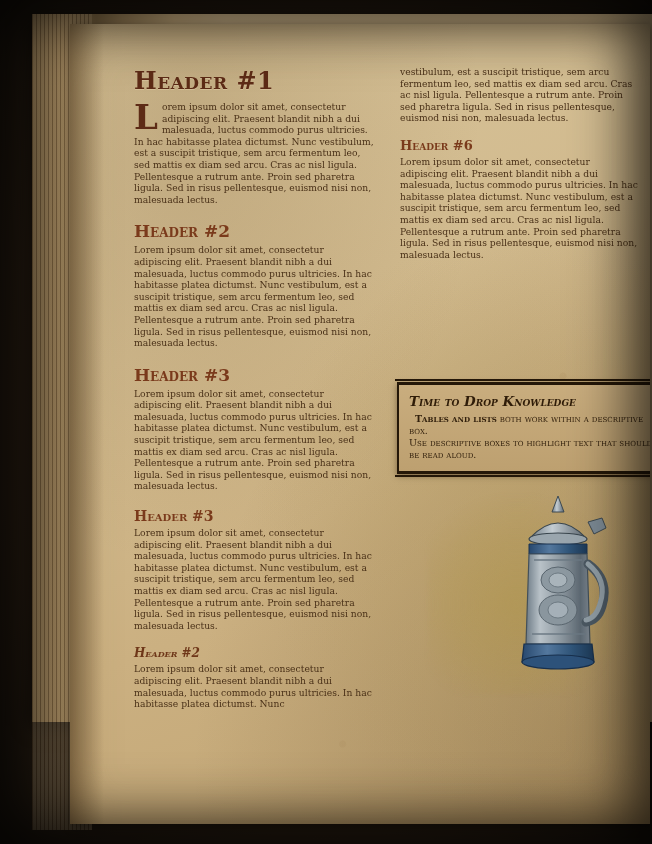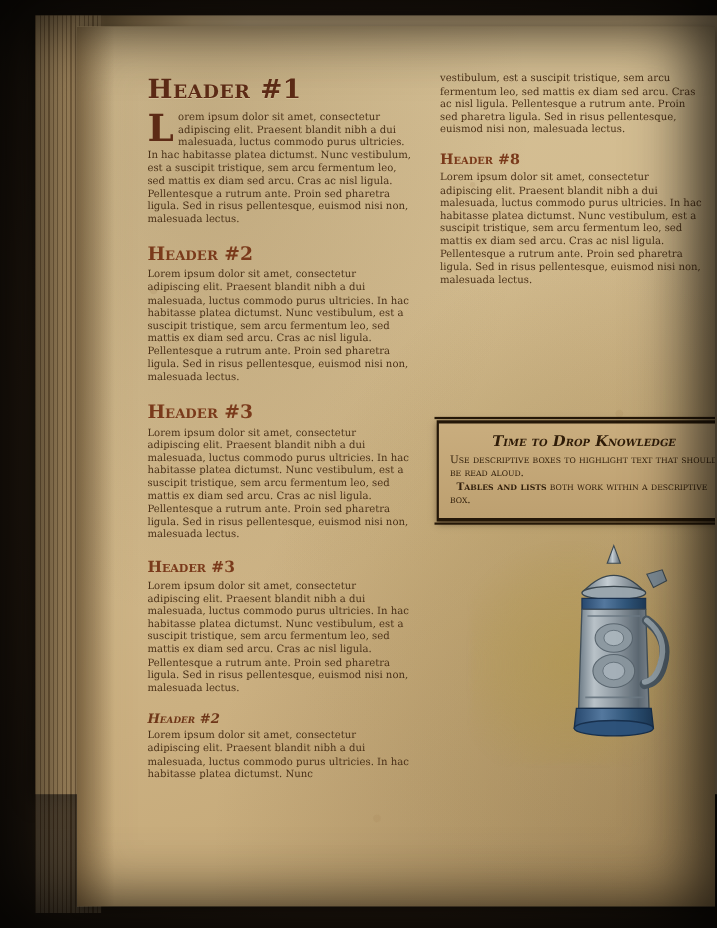--- a/index.html
+++ b/index.html
@@ -137,21 +137,21 @@
     padding:8px 10px 10px 10px;
     box-shadow:0 2px 6px rgba(50,32,14,.5);
   }
   .desc-box:before,.desc-box:after{
     content:"";position:absolute;left:-4px;right:-4px;height:2px;background:#241708;
   }
   .desc-box:before{top:-6px;}
   .desc-box:after{bottom:-6px;}
   .desc-title{
     font-variant:small-caps;font-style:italic;font-weight:700;
-    font-size:13.5px;color:#2f1c08;margin:0 0 4px 0;text-align:center;
+    font-size:13.5px;color:#2f1c08;margin:0 0 4px 0;
   }
   .desc-text{
     font-variant:small-caps;font-size:9.5px;line-height:12px;color:#32200c;margin:0;
   }
   .desc-text b{font-weight:700;}
 
   
   .stain{
     position:absolute;left:358px;top:470px;width:196px;height:200px;
     background:radial-gradient(ellipse at 45% 55%, rgba(176,150,70,.45) 0%, rgba(176,150,70,.22) 45%, rgba(176,150,70,0) 72%);
@@ -189,31 +189,31 @@
           <div class="h4">Header #3</div>
           <p class="body">Lorem ipsum dolor sit amet, consectetur adipiscing elit. Praesent blandit nibh a dui malesuada, luctus commodo purus ultricies. In hac habitasse platea dictumst. Nunc vestibulum, est a suscipit tristique, sem arcu fermentum leo, sed mattis ex diam sed arcu. Cras ac nisl ligula. Pellentesque a rutrum ante. Proin sed pharetra ligula. Sed in risus pellentesque, euismod nisi non, malesuada lectus.</p>
 
           <div class="h5">Header #2</div>
           <p class="body">Lorem ipsum dolor sit amet, consectetur adipiscing elit. Praesent blandit nibh a dui malesuada, luctus commodo purus ultricies. In hac habitasse platea dictumst. Nunc</p>
         </div>
 
         <div class="col col-right">
           <p class="body">vestibulum, est a suscipit tristique, sem arcu fermentum leo, sed mattis ex diam sed arcu. Cras ac nisl ligula. Pellentesque a rutrum ante. Proin sed pharetra ligula. Sed in risus pellentesque, euismod nisi non, malesuada lectus.</p>
 
-          <div class="h-right">Header #8</div>
+          <div class="h-right">Header #6</div>
           <p class="body">Lorem ipsum dolor sit amet, consectetur adipiscing elit. Praesent blandit nibh a dui malesuada, luctus commodo purus ultricies. In hac habitasse platea dictumst. Nunc vestibulum, est a suscipit tristique, sem arcu fermentum leo, sed mattis ex diam sed arcu. Cras ac nisl ligula. Pellentesque a rutrum ante. Proin sed pharetra ligula. Sed in risus pellentesque, euismod nisi non, malesuada lectus.</p>
         </div>
 
 
         <div class="desc-box">
           <div class="desc-title">Time to Drop Knowledge</div>
-          <div class="desc-text">Use descriptive boxes to highlight text that should be read aloud.</div>
           <div class="desc-text">
             &nbsp;&nbsp;<b>Tables and lists</b><span> both work within a descriptive box.</span>
           </div>
+          <div class="desc-text">Use descriptive boxes to highlight text that should be read aloud.</div>
         </div>
 
         <div class="stain"></div>
         <svg class="stein" viewBox="0 0 112 200">
           <defs>
             <linearGradient id="body" x1="0" y1="0" x2="1" y2="0">
               <stop offset="0%" stop-color="#6d7b86"></stop>
               <stop offset="22%" stop-color="#b9c2c8"></stop>
               <stop offset="55%" stop-color="#8c979f"></stop>
               <stop offset="85%" stop-color="#5e6a74"></stop>

